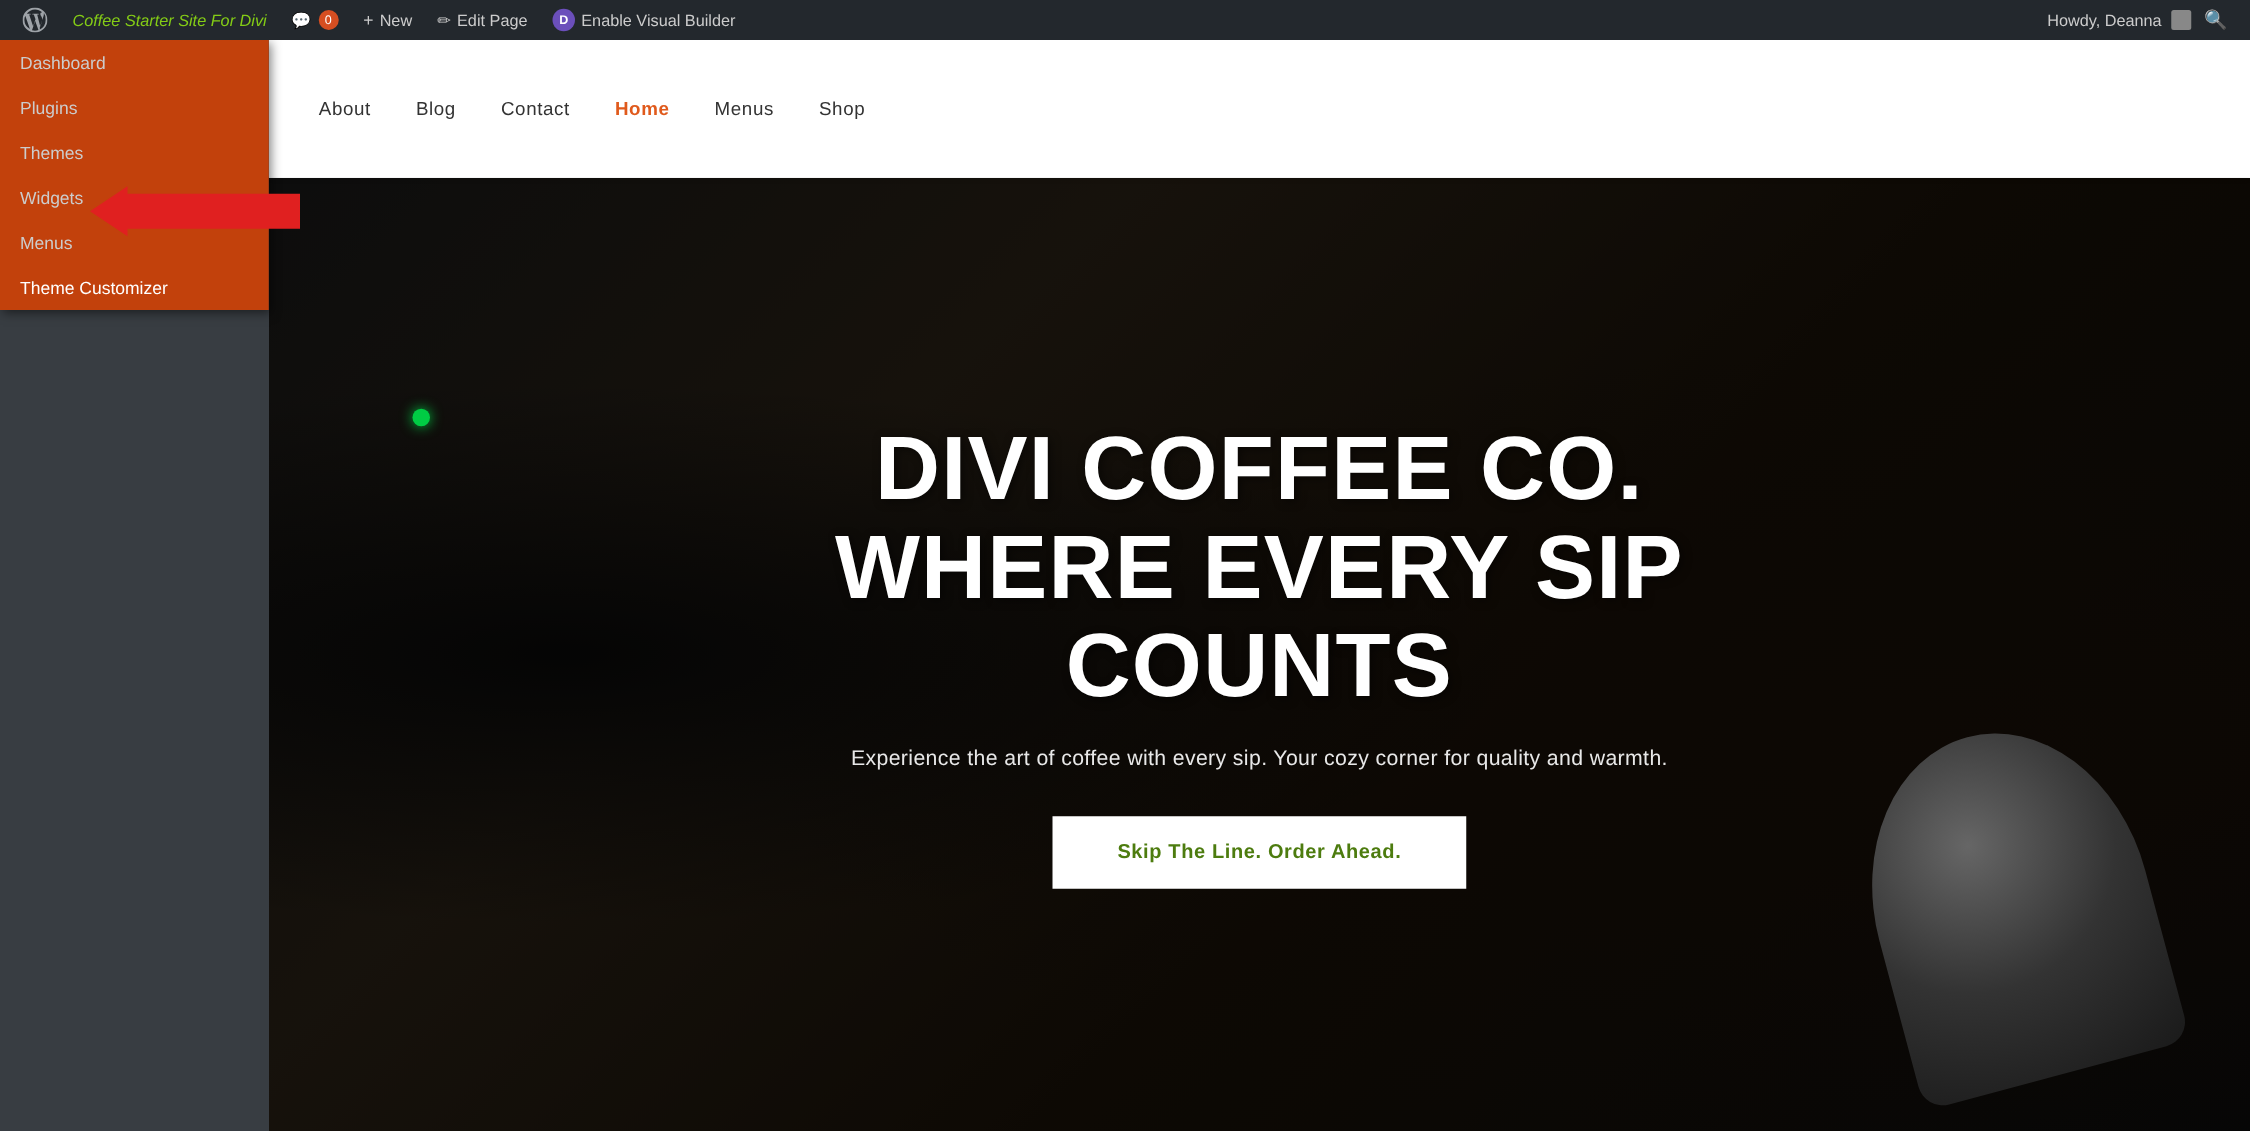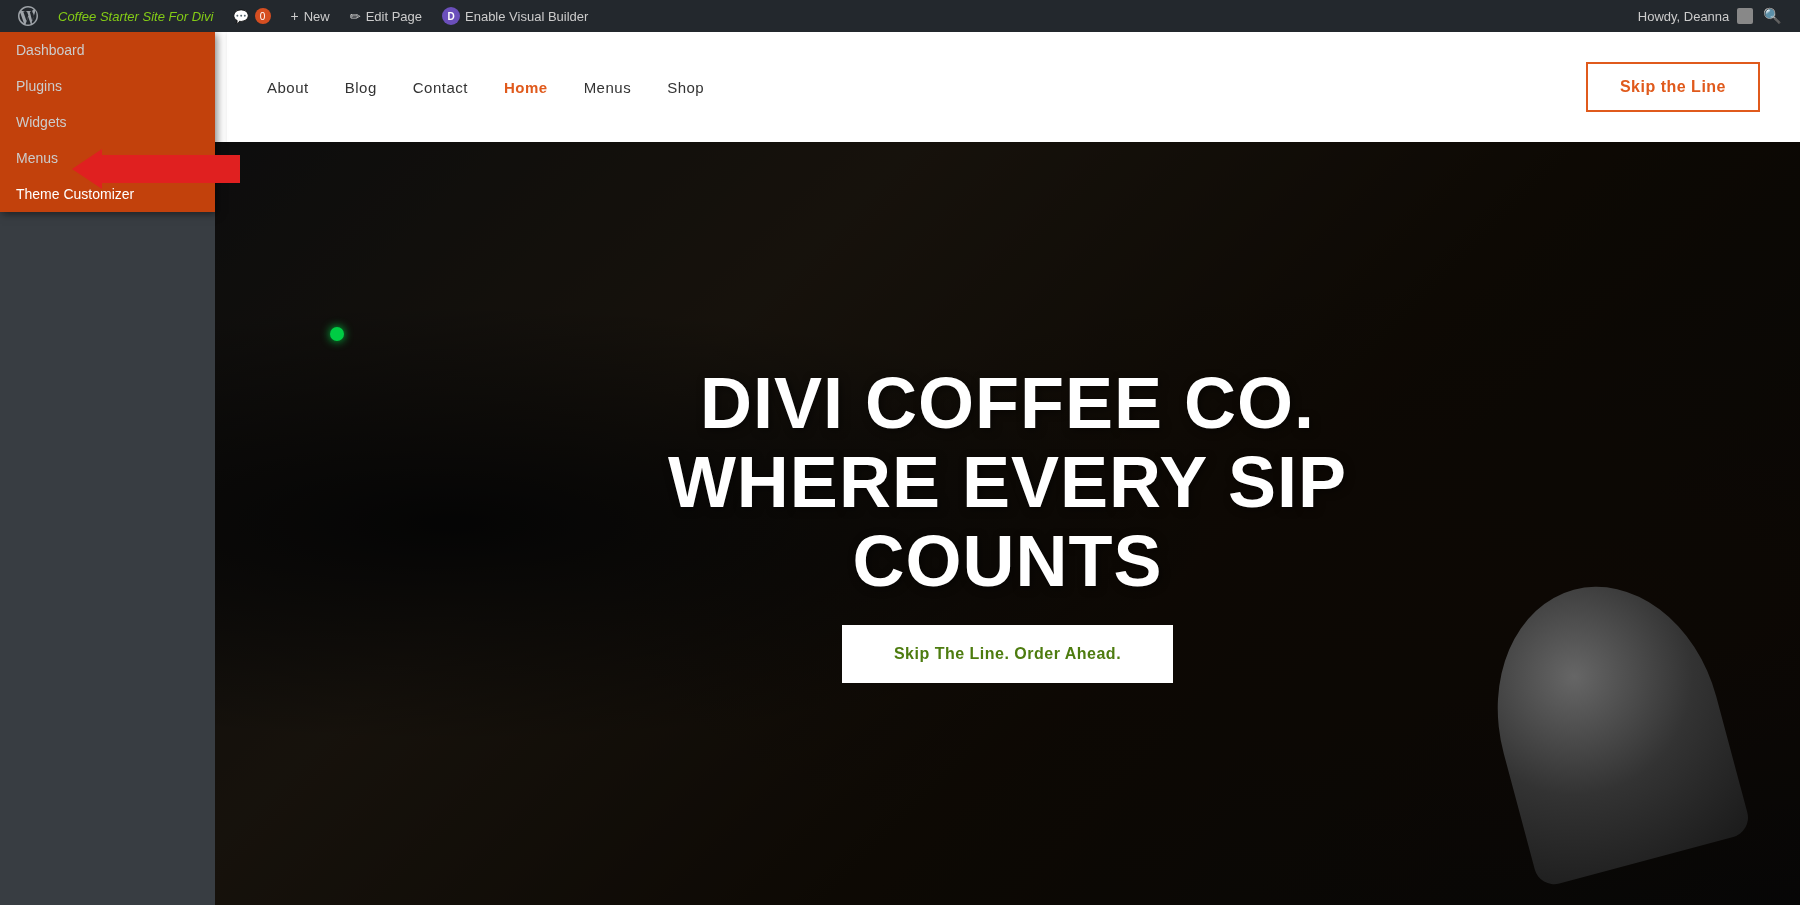--- a/index.html
+++ b/index.html
@@ -119,21 +119,21 @@
       border-right: 30px solid #e02020;
       position: absolute;
       left: -28px;
       top: -6px;
     }
 
     
     .site-header {
       position: fixed;
       top: 32px;
-      left: 227px;
+      left: 215px;
       right: 0;
       height: 110px;
       background: #fff;
       display: flex;
       align-items: center;
       z-index: 100;
       padding: 0 40px;
       box-shadow: 0 1px 4px rgba(0,0,0,0.1);
     }
     .site-nav {
@@ -294,20 +294,23 @@
 </div>
 
 <div class="left-sidebar-bg"></div>
 
 <div class="dropdown-menu">
   <div class="dropdown-item">
     <span>Dashboard</span>
   </div>
   <div class="dropdown-item">
     <span>Plugins</span>
+  </div>
+  <div class="dropdown-item">
+    <span>Themes</span>
   </div>
   <div class="dropdown-item">
     <span>Widgets</span>
   </div>
   <div class="dropdown-item">
     <span>Menus</span>
   </div>
   <div class="dropdown-item active">
     <span>Theme Customizer</span>
   </div>
@@ -320,28 +323,28 @@
 
 <div class="site-header">
   <nav class="site-nav">
     <a class="nav-link">About</a>
     <a class="nav-link">Blog</a>
     <a class="nav-link">Contact</a>
     <a class="nav-link active">Home</a>
     <a class="nav-link">Menus</a>
     <a class="nav-link">Shop</a>
   </nav>
-  <button class="skip-btn">Skip the Line</button>
 </div>
 
 <div class="hero-section">
 
   <div class="coffee-bg"></div>
   <div class="hero-bg-overlay"></div>
 
   <div class="green-light"></div>
   <div class="portafilter"></div>
 
   <div class="hero-content">
     <h1 class="hero-title">DIVI COFFEE CO. WHERE EVERY SIP COUNTS</h1>
+    <p class="hero-subtitle">Experience the art of coffee with every sip. Your cozy corner for quality and warmth.</p>
     <button class="hero-cta">Skip The Line. Order Ahead.</button>
   </div>
 </div>
 
 </body></html>

